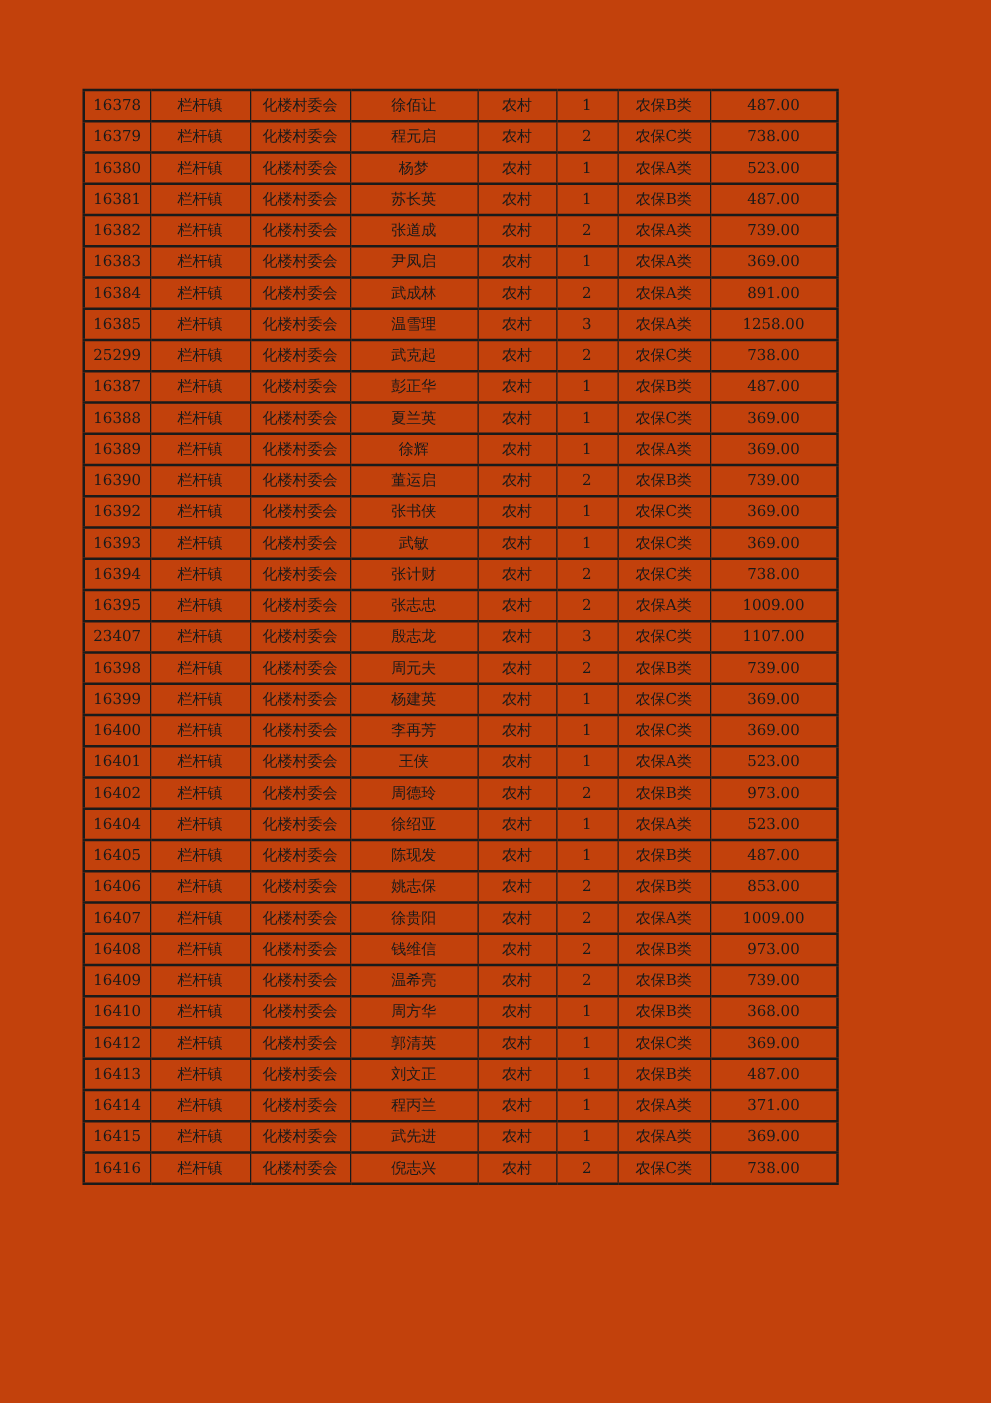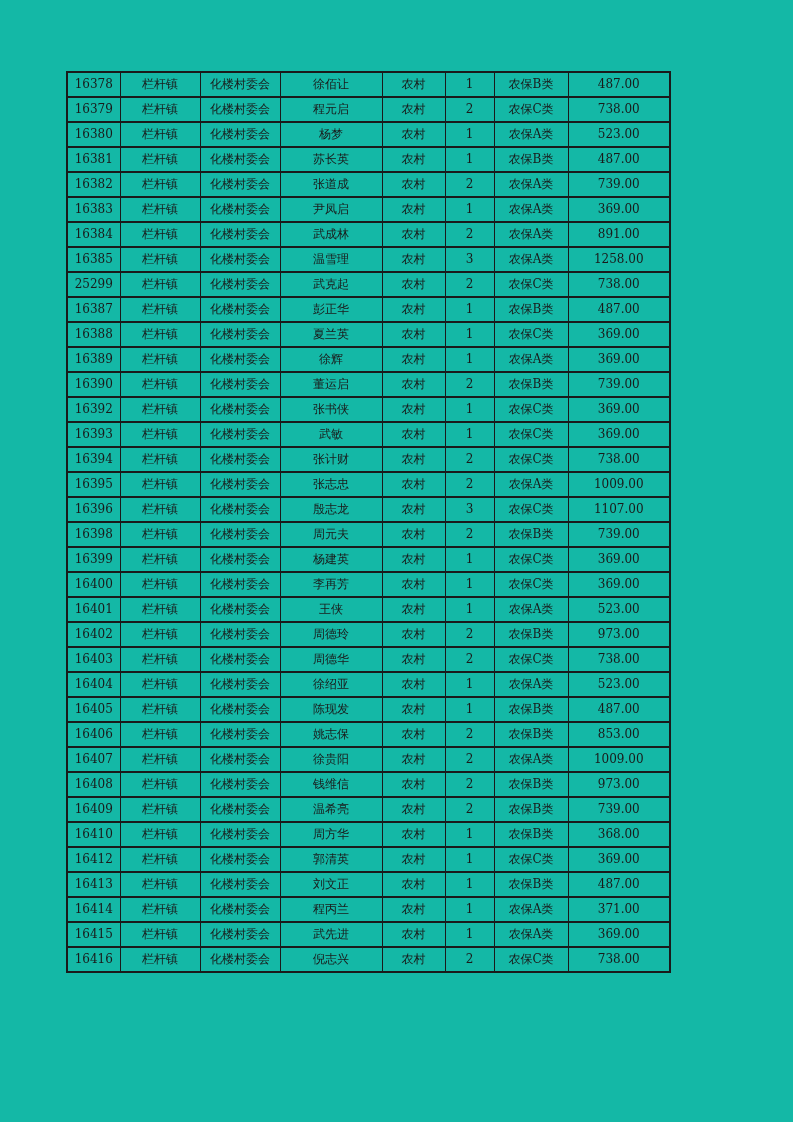--- a/index.html
+++ b/index.html
@@ -4,21 +4,21 @@
 <style>
   html, body {
     margin: 0;
     padding: 0;
     background: #ffffff;
   }
   .page {
     position: relative;
     width: 793px;
     height: 1122px;
-    background: #14b8a6;
+    background: #c2410c;
     overflow: hidden;
     font-family: "DejaVu Serif", "Liberation Serif", serif;
   }
   table.data-table {
     position: absolute;
     left: 66px;
     top: 71px;
     width: 603px;
     border-collapse: collapse;
     table-layout: fixed;
@@ -231,21 +231,21 @@
           <td>16395</td>
           <td>栏杆镇</td>
           <td>化楼村委会</td>
           <td>张志忠</td>
           <td>农村</td>
           <td>2</td>
           <td>农保A类</td>
           <td>1009.00</td>
         </tr>
         <tr>
-          <td>16396</td>
+          <td>23407</td>
           <td>栏杆镇</td>
           <td>化楼村委会</td>
           <td>殷志龙</td>
           <td>农村</td>
           <td>3</td>
           <td>农保C类</td>
           <td>1107.00</td>
         </tr>
         <tr>
           <td>16398</td>
@@ -289,30 +289,20 @@
         </tr>
         <tr>
           <td>16402</td>
           <td>栏杆镇</td>
           <td>化楼村委会</td>
           <td>周德玲</td>
           <td>农村</td>
           <td>2</td>
           <td>农保B类</td>
           <td>973.00</td>
-        </tr>
-        <tr>
-          <td>16403</td>
-          <td>栏杆镇</td>
-          <td>化楼村委会</td>
-          <td>周德华</td>
-          <td>农村</td>
-          <td>2</td>
-          <td>农保C类</td>
-          <td>738.00</td>
         </tr>
         <tr>
           <td>16404</td>
           <td>栏杆镇</td>
           <td>化楼村委会</td>
           <td>徐绍亚</td>
           <td>农村</td>
           <td>1</td>
           <td>农保A类</td>
           <td>523.00</td>

